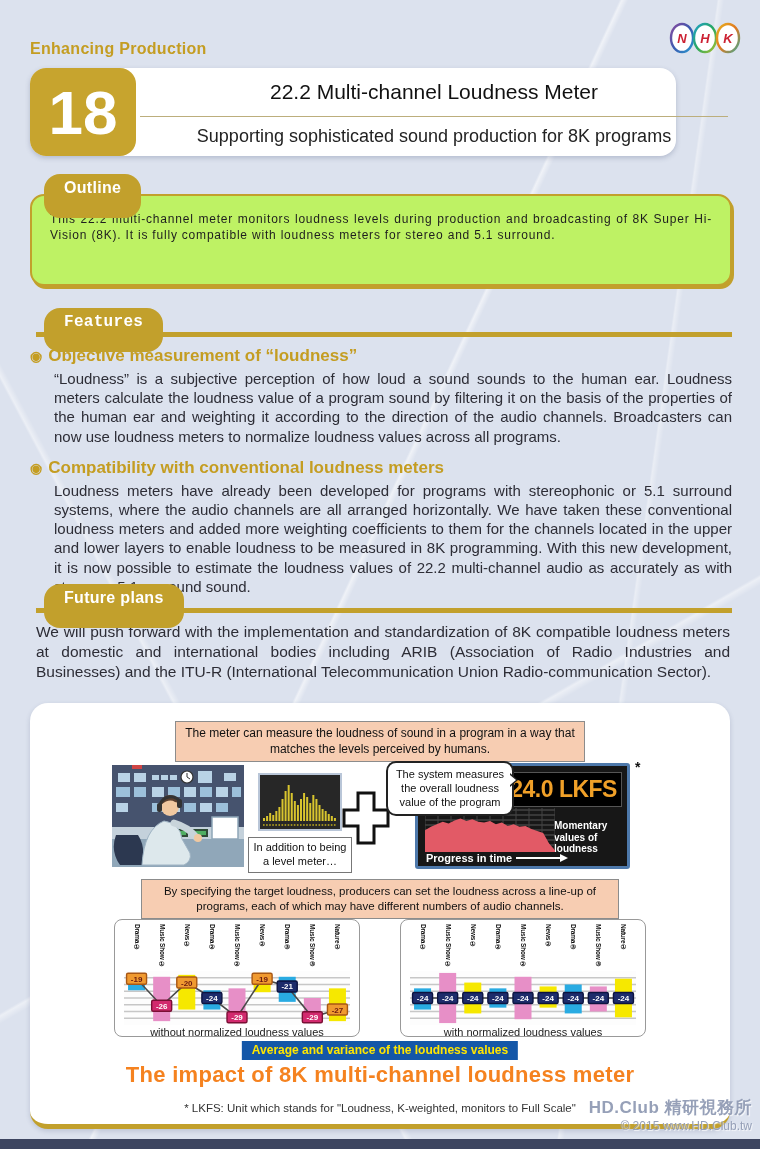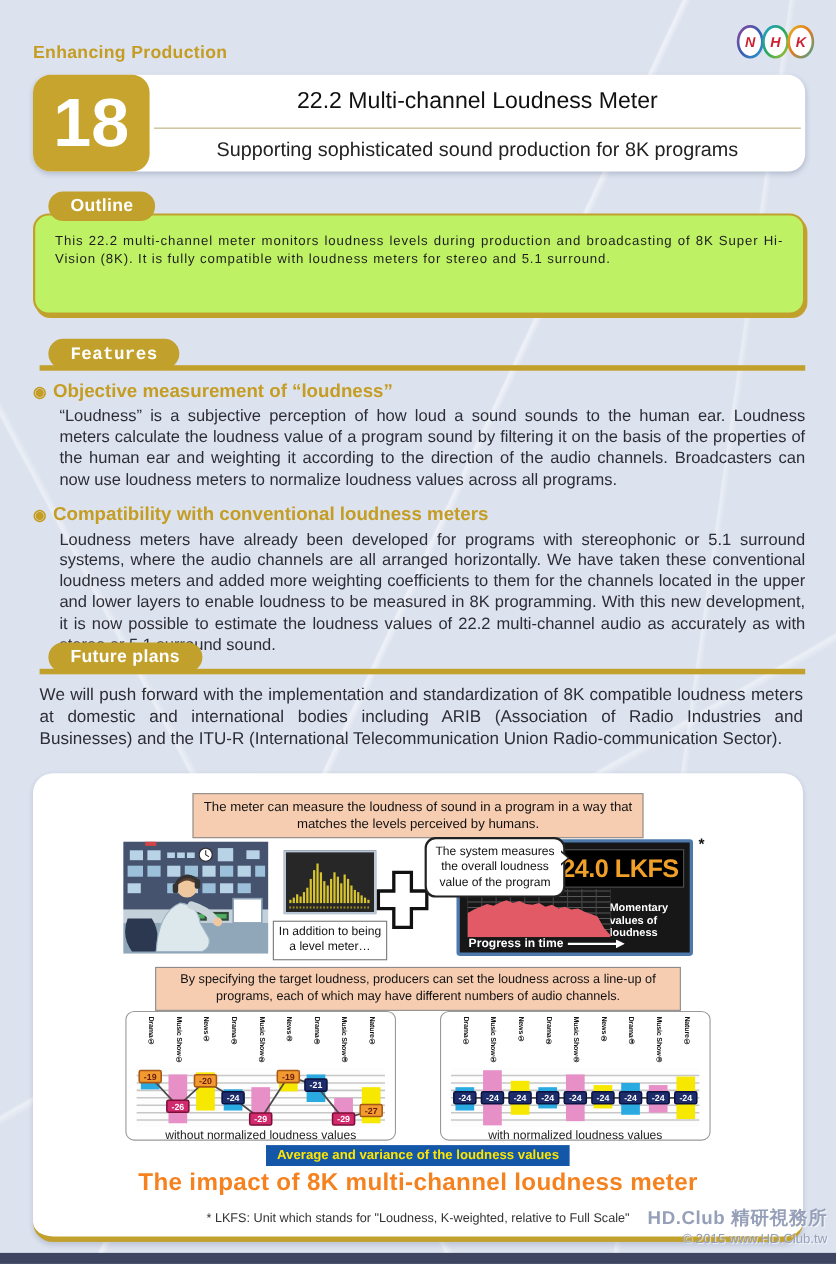--- a/index.html
+++ b/index.html
@@ -7,26 +7,26 @@
   .page { position:relative; width:760px; height:1149px; background:#dce2ee; overflow:hidden; margin:0 auto; }
   .page::before { content:""; position:absolute; inset:0; pointer-events:none;
     background:
       linear-gradient(115deg, transparent 47.8%, rgba(255,255,255,.55) 48%, transparent 48.5%),
       linear-gradient(62deg, transparent 29.8%, rgba(255,255,255,.45) 30%, transparent 30.5%),
       linear-gradient(150deg, transparent 63.8%, rgba(255,255,255,.45) 64%, transparent 64.5%),
       linear-gradient(98deg, transparent 77.8%, rgba(255,255,255,.4) 78%, transparent 78.6%);
   }
   .eyebrow { position:absolute; left:30px; top:40px; color:#c49d22; font-size:16px; font-weight:bold; letter-spacing:.3px; }
   .nhk { position:absolute; right:18px; top:20px; }
-  .banner { position:absolute; left:30px; top:68px; width:702px; height:88px; background:#fff; border-radius:16px; box-shadow:0 2px 5px rgba(60,70,110,.25); }
+  .banner { position:absolute; left:30px; top:68px; width:646px; height:88px; background:#fff; border-radius:16px; box-shadow:0 2px 5px rgba(60,70,110,.25); }
   .num-box { position:absolute; left:0; top:0; width:106px; height:88px; background:#c7a42e; border-radius:16px; color:#fff; font-size:62px; font-weight:bold; display:flex; align-items:center; justify-content:center; }
   .banner-title { position:absolute; left:106px; top:0; width:596px; height:48px; display:flex; align-items:center; justify-content:center; font-size:21px; font-weight:normal; color:#111; }
   .banner-divider { position:absolute; left:110px; top:48px; width:588px; height:1px; background:#bcae7c; }
   .banner-sub { position:absolute; left:106px; top:49px; width:596px; height:38px; display:flex; align-items:center; justify-content:center; font-size:18px; color:#222; }
-  .pill { position:absolute; background:#c2a02c; color:#fff; font-weight:bold; font-size:16px; padding:5px 20px 4px; border-radius:16px 16px 16px 16px; z-index:4; letter-spacing:.3px; }
+  .pill { position:absolute; background:#c2a02c; color:#fff; font-weight:bold; font-size:16px; padding:5px 20px 21px; border-radius:16px 16px 16px 16px; z-index:4; letter-spacing:.3px; }
   .outline-box { position:absolute; left:30px; top:194px; width:702px; height:92px; background:#bef264; border:2px solid #c2a02c; border-radius:14px; box-shadow:2px 3px 0 #c2a02c; padding:16px 18px 0 18px; font-size:12px; line-height:1.3; letter-spacing:.8px; color:#1e1e1e; text-align:justify; z-index:2; }
   .gold-line { position:absolute; height:5px; background:#c2a02c; z-index:2; }
   .features-body { position:absolute; left:30px; top:346px; width:702px; }
   .feat-head { color:#c49d22; font-size:17px; font-weight:bold; margin-bottom:3px; }
   .feat-head .bullet { color:#c49d22; font-size:14px; margin-right:6px; }
   .feat-text { margin:0 0 12px 24px; font-size:15px; line-height:1.28; color:#2d2d36; text-align:justify; }
   .future-body { position:absolute; left:36px; top:622px; width:694px; font-size:15.5px; line-height:1.3; color:#2d2d36; text-align:justify; }
   .fig-card { position:absolute; left:30px; top:703px; width:700px; height:426px; background:#fff; border-radius:18px; border-bottom:5px solid #c2a02c; box-shadow:0 2px 5px rgba(60,70,110,.2);padding-left:44px; }
   .callout { position:absolute; background:#f7cdb2; border:1px solid #8c8c8c; font-size:12px; line-height:1.3; color:#111; text-align:center; padding:4px 8px; }
   .callout-top { left:50%; transform:translateX(-50%); top:18px; width:410px; }
@@ -404,21 +404,21 @@
             <rect x="178.33333333333334" y="21.5" width="20" height="11" rx="1.5" fill="#1d2c6b" stroke="#0c1340" stroke-width="1.4"></rect>
             <text x="188.33333333333334" y="30" font-size="8" font-weight="bold" text-anchor="middle" fill="#ffffff" font-family="Liberation Sans, sans-serif">-24</text>
             <rect x="203.44444444444446" y="21.5" width="20" height="11" rx="1.5" fill="#1d2c6b" stroke="#0c1340" stroke-width="1.4"></rect>
             <text x="213.44444444444446" y="30" font-size="8" font-weight="bold" text-anchor="middle" fill="#ffffff" font-family="Liberation Sans, sans-serif">-24</text>
           </svg></div>
       <div class="chart-caption">with normalized loudness values</div>
     </div>
 
     <div class="blue-note">Average and variance of the loudness values</div>
     <div class="impact">The impact of 8K multi-channel loudness meter</div>
-    <div class="footnote">* LKFS: Unit which stands for "Loudness, K-weighted, relative to Full Scale"</div>
+    <div class="footnote">* LKFS: Unit which stands for "Loudness, K-weighted, monitors to Full Scale"</div>
   </div>
 
   <div class="watermark">
     <div class="wm1">HD.Club 精研視務所</div>
     <div class="wm2">© 2015 www.HD.Club.tw</div>
   </div>
 
   <div class="bottom-strip"></div>
 </div>
 

